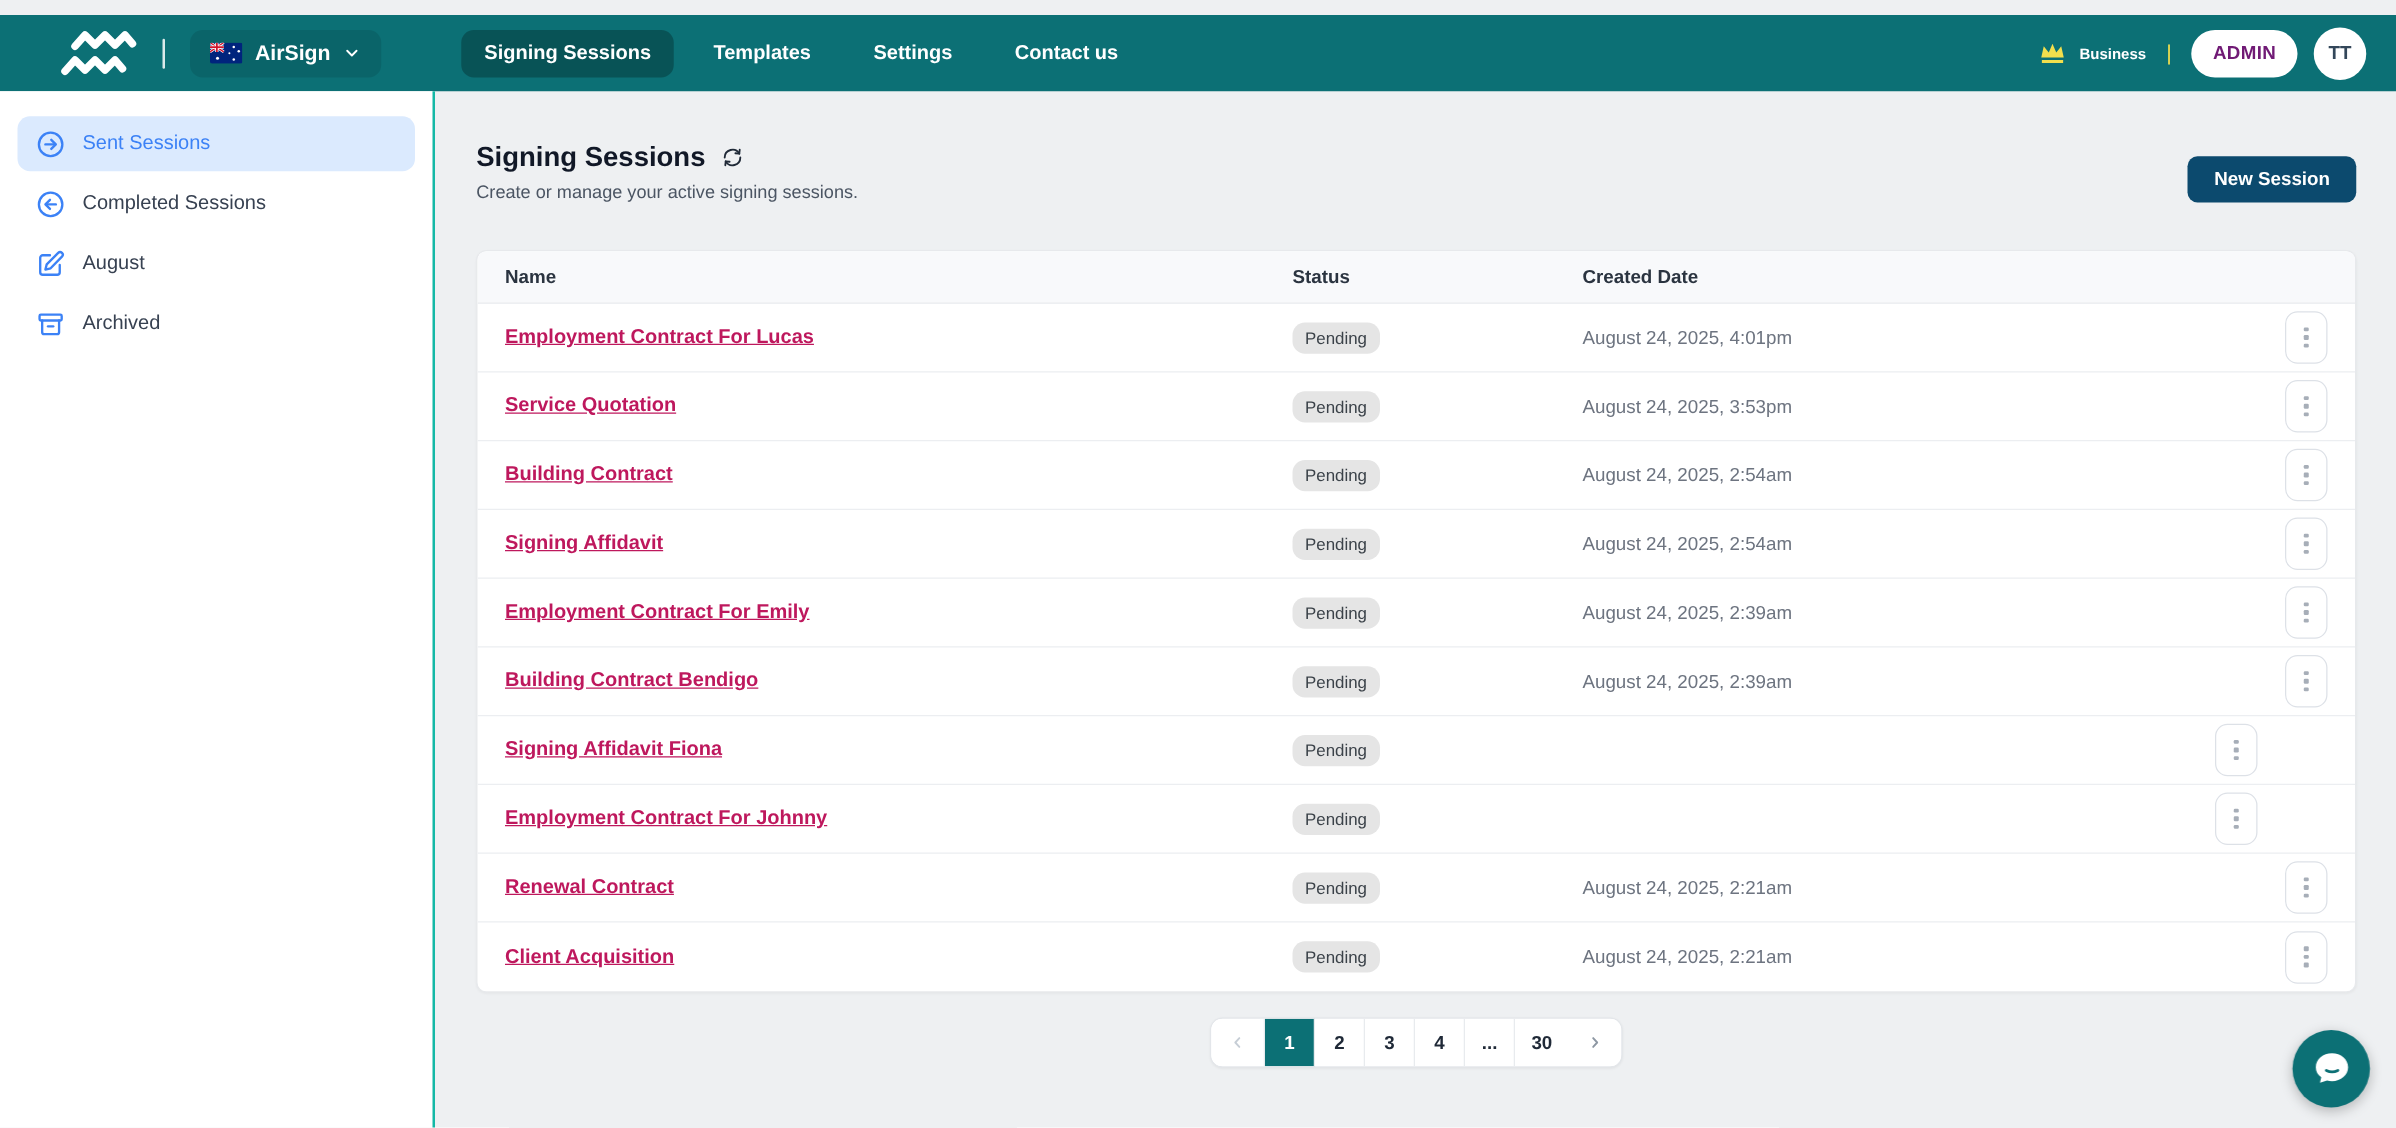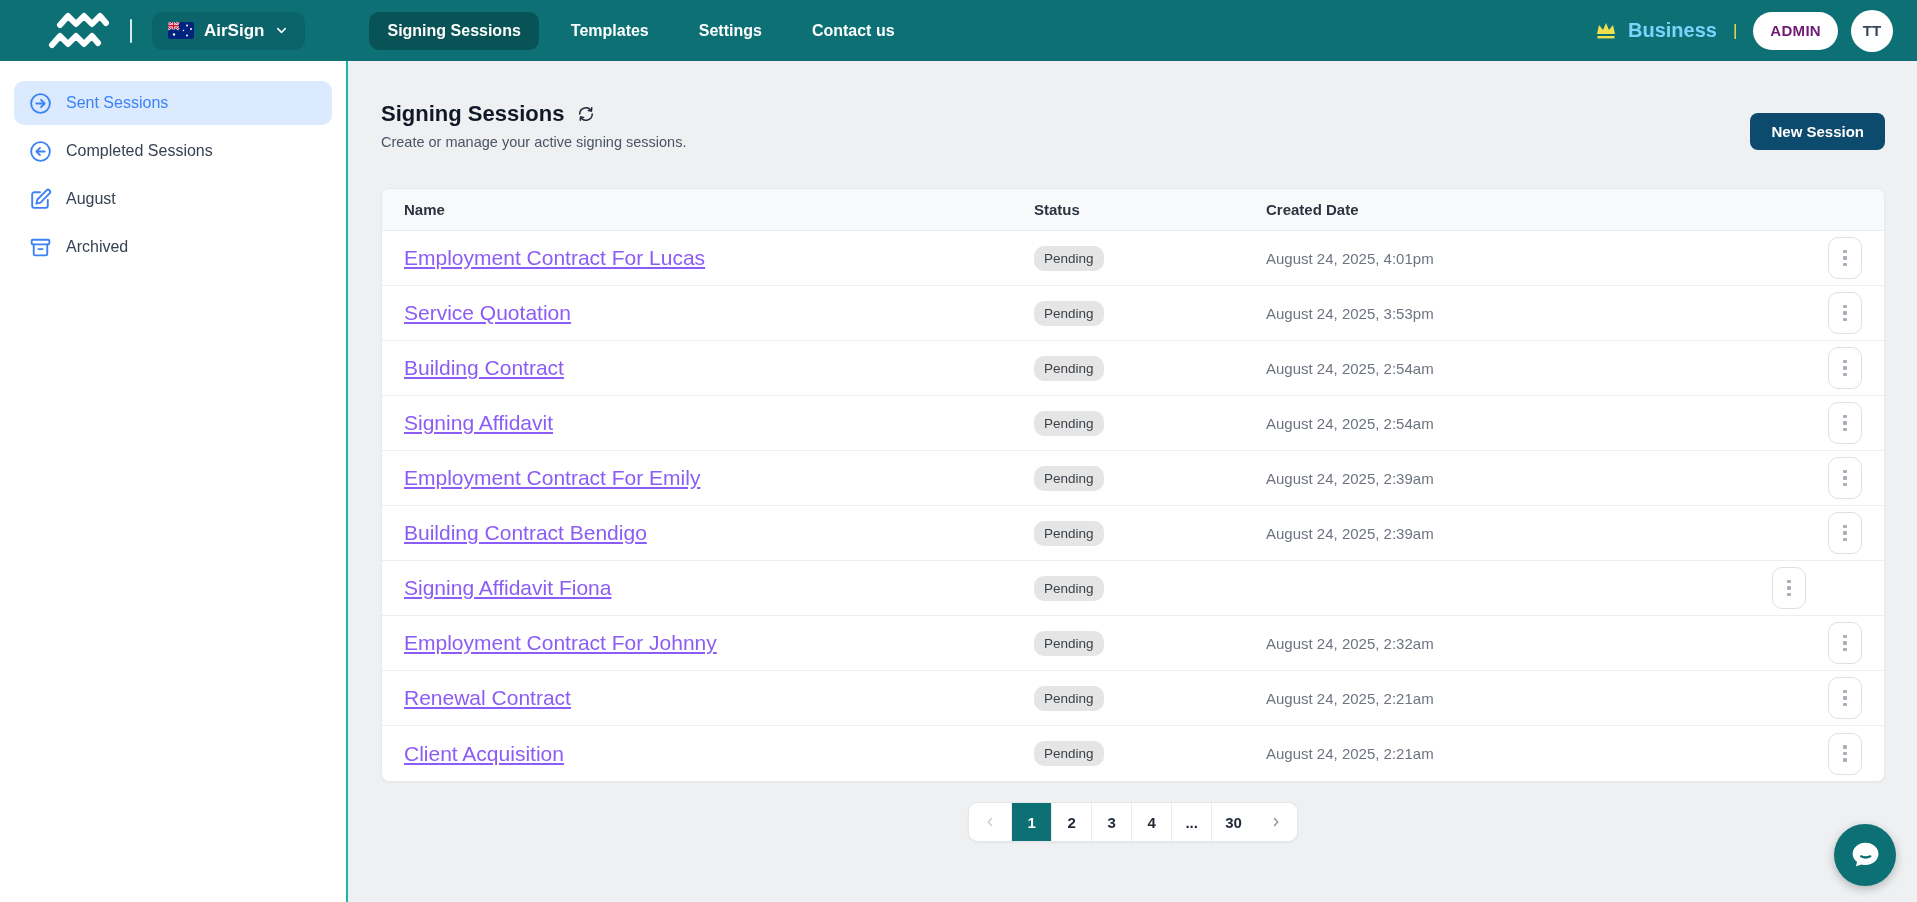--- a/index.html
+++ b/index.html
@@ -7,41 +7,41 @@
   body {
     font-family: "Liberation Sans", sans-serif;
     background: #eef0f2;
     color: #1f2937;
   }
 
   
   .navbar {
     height: 61px; background: #0c7075;
     display: flex; align-items: center;
-    padding: 0 24px 0 48px; color: #fff;
+    padding: 0 24px 0 48px; color: #fff; margin-top: 12px;
   }
   .logo { display: flex; align-items: center; flex: 0 0 auto; }
   .nav-divider { width: 2px; height: 24px; background: rgba(255,255,255,.85); margin: 0 20px; border-radius: 1px; }
   .brand-pill {
     display: flex; align-items: center; gap: 10px;
     background: rgba(0,0,0,.10); border-radius: 10px;
     padding: 9px 16px; cursor: pointer;
   }
   .brand-label { font-size: 17px; font-weight: 700; color: #fff; }
   .flag { width: 26px; height: 17px; border-radius: 2px; overflow: hidden; display: block; }
   .nav-menu { display: flex; align-items: center; gap: 14px; margin-left: 64px; }
   .nav-item {
     font-size: 16px; font-weight: 600; color: #fff;
     padding: 10px 18px; border-radius: 10px; cursor: pointer;
     background: transparent; border: none; font-family: inherit;
   }
   .nav-item.active { background: rgba(0,0,0,.26); }
   .nav-right { margin-left: auto; display: flex; align-items: center; }
   .plan-badge { display: flex; align-items: center; gap: 9px; }
-  .plan-label { color: #7dd3fc; font-size: 20px; font-weight: 700; }
+  .plan-label { color: #ffffff; font-size: 12px; font-weight: 700; }
   .plan-divider { color: #f2df4d; font-size: 17px; margin: 0 16px; font-weight: 400; }
   .admin-btn {
     background: #fff; color: #701a75; font-weight: 700; font-size: 15px;
     border: none; border-radius: 999px; height: 38px; padding: 0 17px;
     font-family: inherit; cursor: pointer; letter-spacing: .3px;
   }
   .avatar {
     width: 42px; height: 42px; border-radius: 50%; background: #fff;
     color: #33475a; font-weight: 700; font-size: 15px;
     display: flex; align-items: center; justify-content: center;
@@ -86,21 +86,21 @@
   }
   .trow {
     display: grid; grid-template-columns: 630px 232px 1fr 56px;
     align-items: center; padding: 0 22px;
   }
   .thead { height: 42px; background: #f8f9fb; border-bottom: 1px solid #e9ebee; }
   .thead .th { font-size: 15px; font-weight: 700; color: #2b3440; }
   .tbody .trow { height: 55px; border-bottom: 1px solid #eceef1; }
   .tbody .trow:last-child { border-bottom: none; }
   .row-link {
-    color: #8b5cf6; font-size: 21px; font-weight: 400;
+    color: #be185d; font-size: 16px; font-weight: 700;
     text-decoration: underline; cursor: pointer; justify-self: start;
   }
   .badge {
     display: inline-block; background: #e5e5e5; color: #3b4249;
     font-size: 13.5px; font-weight: 500; border-radius: 10px;
     padding: 5px 10px; justify-self: start;
   }
   .cell-date { font-size: 15px; color: #6d7480; }
   .kebab-btn {
     width: 34px; height: 42px; border: 1px solid #dde1e7; border-radius: 10px;
@@ -338,21 +338,20 @@
             <button class="kebab-btn">
               <i></i>
               <i></i>
               <i></i>
             </button>
           </div>
 
           <div class="trow">
             <a class="row-link">Employment Contract For Johnny</a>
             <span class="badge">Pending</span>
-            <span class="cell-date">August 24, 2025, 2:32am</span>
             <button class="kebab-btn">
               <i></i>
               <i></i>
               <i></i>
             </button>
           </div>
 
           <div class="trow">
             <a class="row-link">Renewal Contract</a>
             <span class="badge">Pending</span>

